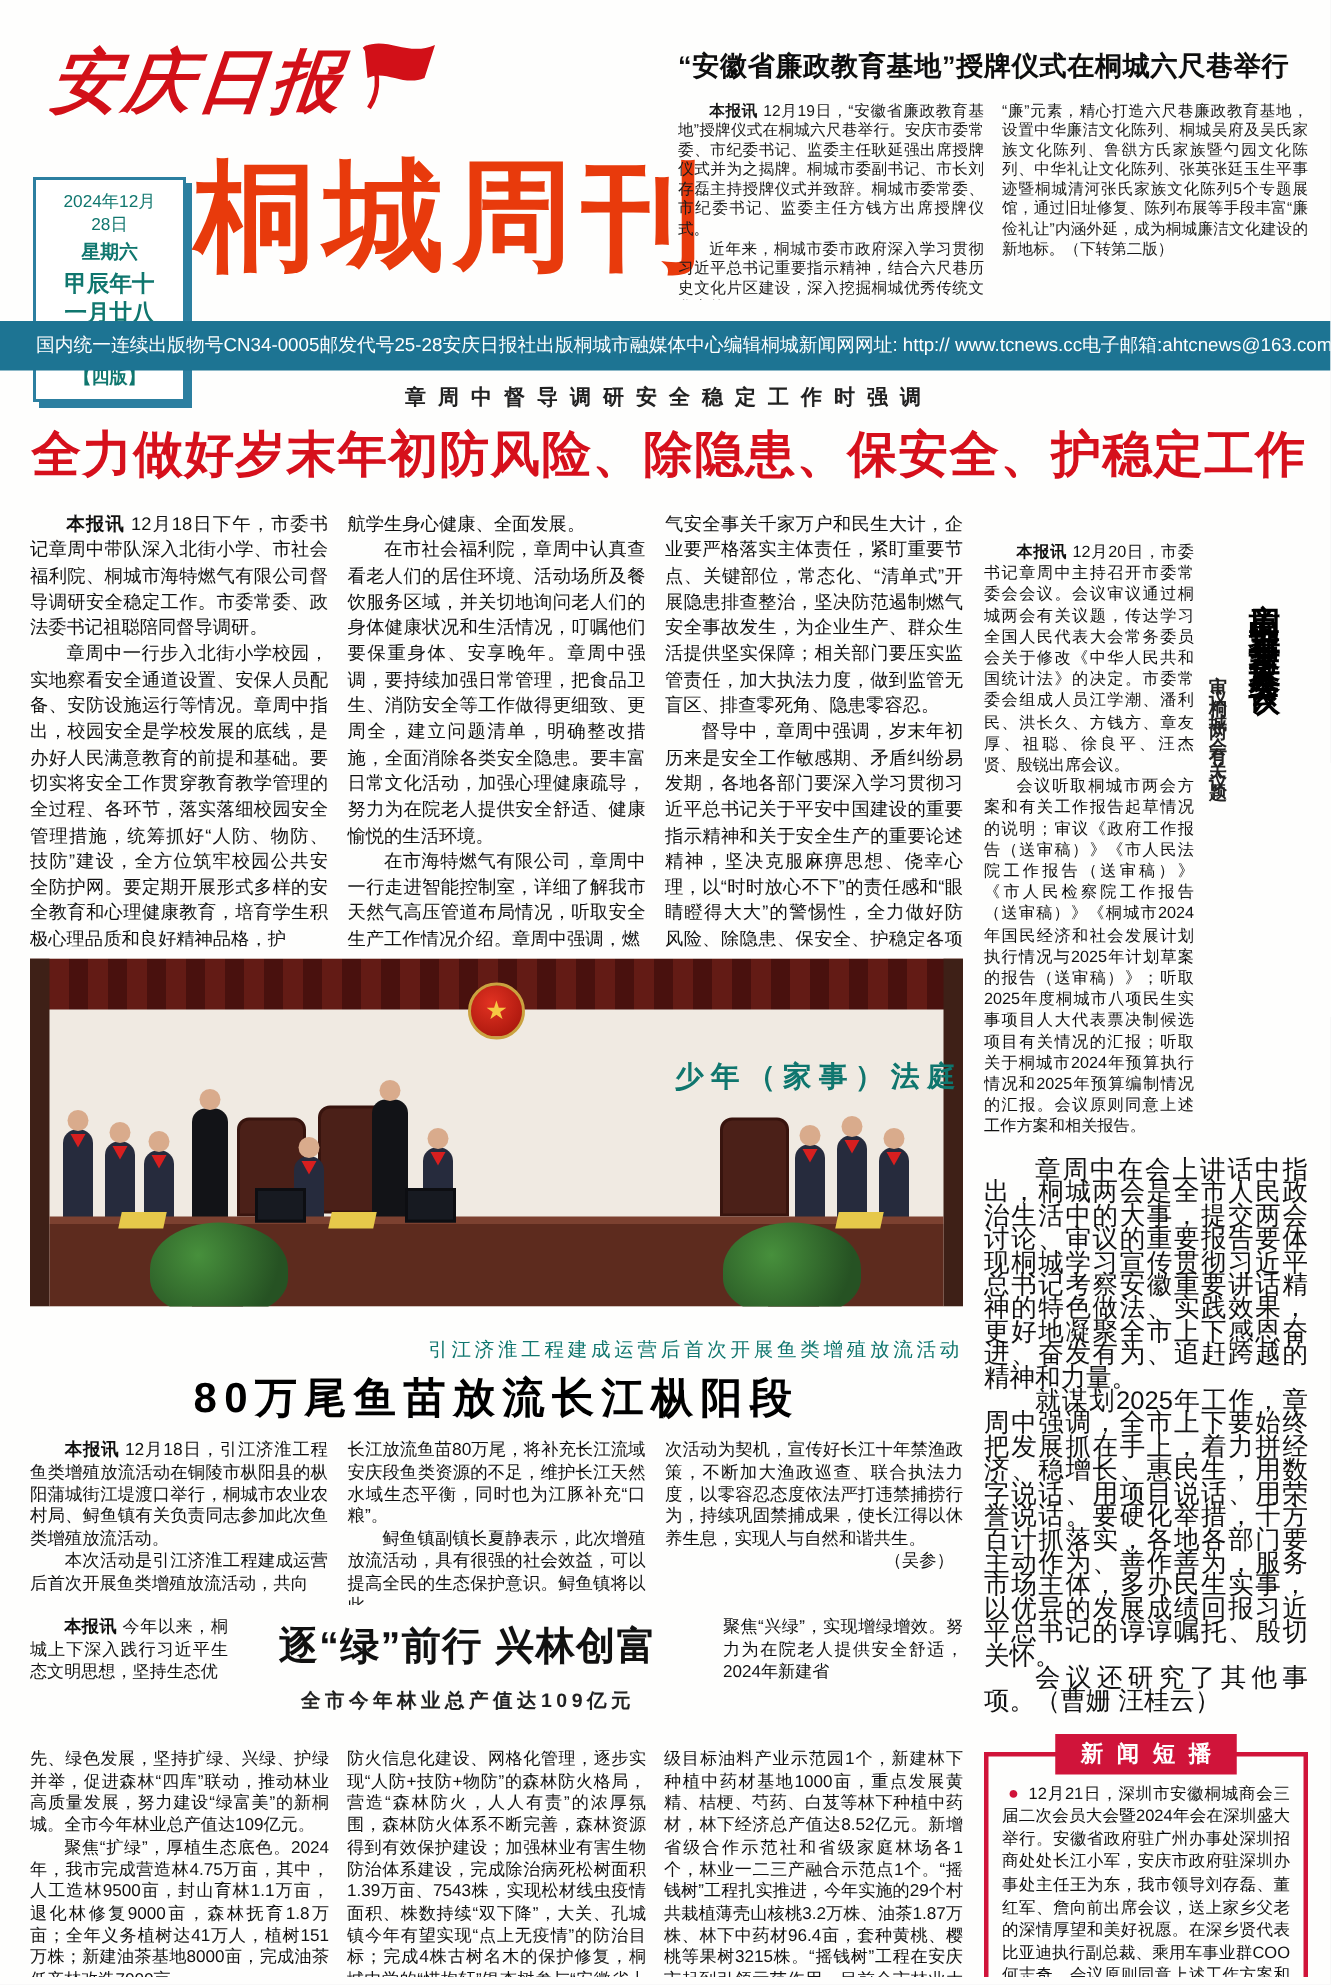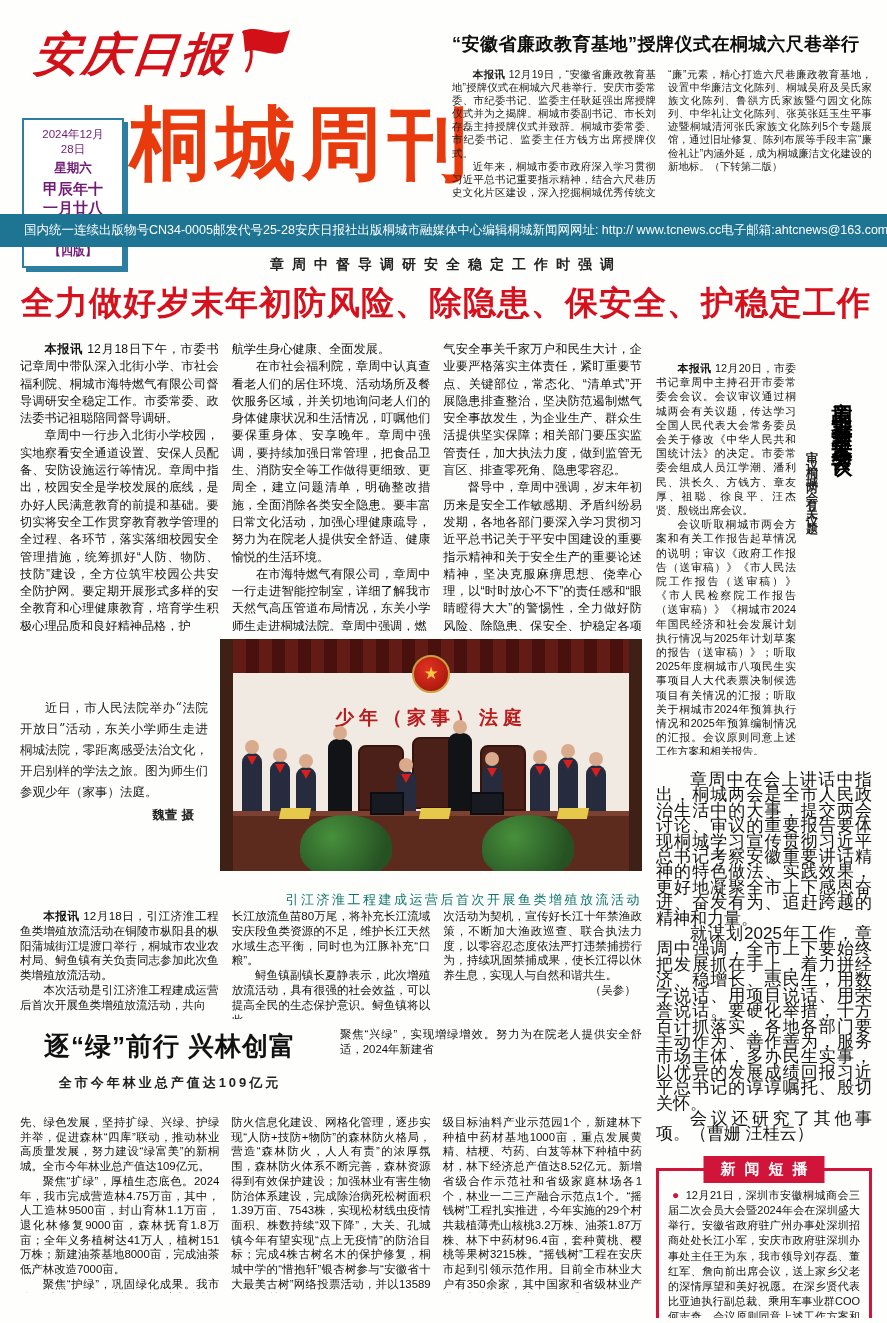--- a/index.html
+++ b/index.html
@@ -3,21 +3,21 @@
 <meta charset="utf-8">
 <style>
   * { margin:0; padding:0; box-sizing:border-box; }
   body { background:#e8e8e8; font-family:"Liberation Sans","DejaVu Sans",sans-serif; }
   .page { position:relative; width:887px; height:1323px; margin:0 auto; background:#fefefd; overflow:hidden; color:#111; }
 
   
   .paper-logo { position:absolute; left:34px; top:24px; display:flex; align-items:flex-start; }
   .logo-text { font-family:"DejaVu Serif",serif; font-style:italic; font-weight:bold; font-size:46px; color:#d21018; letter-spacing:3px; transform:skewX(-6deg); }
   .flag { margin-left:4px; margin-top:2px; }
-  .datebox { position:absolute; left:22px; top:118px; width:102px; padding:7px 18px 6px; text-align:center; color:#701a75; border:2px solid #2c7fa0; background:#fff; box-shadow:4px 4px 0 #2c7fa0; }
+  .datebox { position:absolute; left:22px; top:118px; width:102px; padding:7px 18px 6px; text-align:center; color:#0f766e; border:2px solid #2c7fa0; background:#fff; box-shadow:4px 4px 0 #2c7fa0; }
   .datebox .d1 { font-size:11.5px; }
   .datebox .d2 { font-size:12.5px; font-weight:bold; margin-top:3px; }
   .datebox .d3 { font-size:15px; margin-top:3px; font-weight:bold; }
   .datebox .d4 { font-size:14px; margin-top:4px; }
   .datebox .d5 { font-size:12px; font-weight:bold; margin-top:3px; }
   .weekly-title { position:absolute; left:130px; top:92px; font-size:80px; font-weight:900; color:#e83a0c; letter-spacing:6px; font-family:"DejaVu Sans",sans-serif; line-height:1.3; }
 
   
   .top-story { position:absolute; left:452px; top:32px; width:420px; }
   .top-headline { font-size:18px; font-weight:900; color:#0e0e0e; white-space:nowrap; letter-spacing:0.5px; }
@@ -47,21 +47,21 @@
 
   
   .photo-row { display:flex; gap:12px; height:232px; margin-top:8px; }
   .photo-caption { width:188px; padding-top:58px; font-family:"DejaVu Serif",serif; font-size:12.5px; line-height:21px; color:#222; }
   .photo-credit { display:block; text-align:right; padding-right:14px; margin-top:2px; font-weight:bold; }
   .photo { position:relative; flex:1; background:#f0eae2; overflow:hidden; }
   .curtain { position:absolute; top:0; left:0; right:0; height:34px; background:repeating-linear-gradient(90deg,#49110e 0 13px,#631b15 13px 26px); }
   .wood-edge { position:absolute; top:0; bottom:0; width:13px; background:#3e2017; }
   .wl { left:0; } .wr { right:0; }
   .emblem { position:absolute; left:50%; top:16px; transform:translateX(-50%); width:38px; height:38px; border-radius:50%; background:radial-gradient(circle at 40% 35%,#e23222,#9d1108); border:2px solid #caa23f; color:#f6c844; font-size:17px; line-height:34px; text-align:center; z-index:2; }
-  .court-sign { position:absolute; top:66px; width:100%; text-align:center; font-size:19px; font-weight:bold; letter-spacing:5px; color:#b91c1c; z-index:2; }
+  .court-sign { position:absolute; top:66px; width:100%; text-align:right; font-size:19px; font-weight:bold; letter-spacing:5px; color:#0f766e; z-index:2; }
   .chair { position:absolute; bottom:60px; width:46px; height:66px; background:#4b2018; border:2px solid #38140e; border-radius:8px 8px 0 0; }
   .bench { position:absolute; bottom:0; left:13px; right:13px; height:60px; background:linear-gradient(#7c4130 0 8%, #5d2b1e 8% 100%); z-index:3; }
   .monitor { position:absolute; bottom:56px; width:34px; height:23px; background:#171a21; border:2px solid #0d0e12; z-index:4; }
   .plate { position:absolute; bottom:52px; width:30px; height:11px; background:#e6c84a; transform:skewX(-12deg); z-index:5; }
   .person { position:absolute; z-index:2; border-radius:9px 9px 0 0; }
   .person::before { content:""; position:absolute; top:-13px; left:50%; transform:translateX(-50%); width:14px; height:14px; border-radius:50%; background:#d9ab8c; }
   .kid { width:20px; height:52px; bottom:58px; background:#262b3d; }
   .kid::after { content:""; position:absolute; top:3px; left:50%; transform:translateX(-50%); border-left:5px solid transparent; border-right:5px solid transparent; border-top:9px solid #d81f1f; }
   .adult { width:24px; height:74px; bottom:58px; background:#121317; }
   .plant { position:absolute; bottom:-6px; width:92px; height:62px; border-radius:50% 50% 40% 40%; background:radial-gradient(circle at 35% 35%,#47903c,#265223 75%); z-index:6; }
@@ -157,33 +157,29 @@
       <div class="left-stack">
 
         <div class="lead-cols jt">
           <div class="col">
             <p class="pi"><b class="dl">本报讯</b> <span>12月18日下午，市委书记章周中带队深入北街小学、市社会福利院、桐城市海特燃气有限公司督导调研安全稳定工作。市委常委、政法委书记祖聪陪同督导调研。</span></p>
             <p class="pi">章周中一行步入北街小学校园，实地察看安全通道设置、安保人员配备、安防设施运行等情况。章周中指出，校园安全是学校发展的底线，是办好人民满意教育的前提和基础。要切实将安全工作贯穿教育教学管理的全过程、各环节，落实落细校园安全管理措施，统筹抓好“人防、物防、技防”建设，全方位筑牢校园公共安全防护网。要定期开展形式多样的安全教育和心理健康教育，培育学生积极心理品质和良好精神品格，护</p>
           </div>
           <div class="col">
             <p>航学生身心健康、全面发展。</p>
             <p class="pi">在市社会福利院，章周中认真查看老人们的居住环境、活动场所及餐饮服务区域，并关切地询问老人们的身体健康状况和生活情况，叮嘱他们要保重身体、安享晚年。章周中强调，要持续加强日常管理，把食品卫生、消防安全等工作做得更细致、更周全，建立问题清单，明确整改措施，全面消除各类安全隐患。要丰富日常文化活动，加强心理健康疏导，努力为在院老人提供安全舒适、健康愉悦的生活环境。</p>
-            <p class="pi">在市海特燃气有限公司，章周中一行走进智能控制室，详细了解我市天然气高压管道布局情况，东关小学师生走进桐城法院。章周中强调，燃</p>
+            <p class="pi">在市海特燃气有限公司，章周中一行走进智能控制室，详细了解我市天然气高压管道布局情况，听取安全生产工作情况介绍。章周中强调，燃</p>
           </div>
           <div class="col">
             <p>气安全事关千家万户和民生大计，企业要严格落实主体责任，紧盯重要节点、关键部位，常态化、“清单式”开展隐患排查整治，坚决防范遏制燃气安全事故发生，为企业生产、群众生活提供坚实保障；相关部门要压实监管责任，加大执法力度，做到监管无盲区、排查零死角、隐患零容忍。</p>
             <p class="pi">督导中，章周中强调，岁末年初历来是安全工作敏感期、矛盾纠纷易发期，各地各部门要深入学习贯彻习近平总书记关于平安中国建设的重要指示精神和关于安全生产的重要论述精神，坚决克服麻痹思想、侥幸心理，以“时时放心不下”的责任感和“眼睛瞪得大大”的警惕性，全力做好防风险、除隐患、保安全、护稳定各项工作，确保人民群众生命财产安全和社会大局和谐稳定。（徐鑫鑫）</p>
           </div>
         </div>
 
         <div class="photo-row">
-          <div class="photo-caption jt">
-            <p class="pi">近日，市人民法院举办“法院开放日”活动，东关小学师生走进桐城法院，零距离感受法治文化，开启别样的学法之旅。图为师生们参观少年（家事）法庭。</p>
-            <span class="photo-credit">魏萱 摄</span>
-          </div>
           <div class="photo">
             <div class="curtain"></div>
             <div class="wood-edge wl"></div>
             <div class="wood-edge wr"></div>
             <div class="emblem">★</div>
             <div class="court-sign">少年（家事）法庭</div>
             <div class="chair" style="left:138px;"></div>
             <div class="chair" style="left:192px; bottom:62px; height:72px; width:50px;"></div>
             <div class="chair" style="right:116px;"></div>
             <div class="person adult" style="left:108px;"></div>
@@ -204,38 +200,42 @@
             <div class="plate" style="right:54px;"></div>
             <div class="pot" style="left:108px;"></div>
             <div class="plant" style="left:80px;"></div>
             <div class="pot" style="right:96px;"></div>
             <div class="plant" style="right:68px;"></div>
           </div>
         </div>
 
         <div class="fish">
           <div class="fish-kicker">引江济淮工程建成运营后首次开展鱼类增殖放流活动</div>
+          <div class="fish-headline">80万尾鱼苗放流长江枞阳段</div>
           <div class="fish-cols jt">
             <div class="col">
               <p class="pi"><b class="dl">本报讯</b> <span>12月18日，引江济淮工程鱼类增殖放流活动在铜陵市枞阳县的枞阳蒲城街江堤渡口举行，桐城市农业农村局、鲟鱼镇有关负责同志参加此次鱼类增殖放流活动。</span></p>
               <p class="pi">本次活动是引江济淮工程建成运营后首次开展鱼类增殖放流活动，共向</p>
             </div>
             <div class="col">
               <p>长江放流鱼苗80万尾，将补充长江流域安庆段鱼类资源的不足，维护长江天然水域生态平衡，同时也为江豚补充“口粮”。</p>
               <p class="pi">鲟鱼镇副镇长夏静表示，此次增殖放流活动，具有很强的社会效益，可以提高全民的生态保护意识。鲟鱼镇将以此</p>
             </div>
             <div class="col">
               <p>次活动为契机，宣传好长江十年禁渔政策，不断加大渔政巡查、联合执法力度，以零容忍态度依法严打违禁捕捞行为，持续巩固禁捕成果，使长江得以休养生息，实现人与自然和谐共生。</p>
               <p class="byline-r">（吴参）</p>
             </div>
           </div>
         </div>
 
         <div class="forest">
           <div class="forest-top">
+            <div class="forest-intro jt">
+              <p class="pi"><b class="dl">本报讯</b> <span>今年以来，桐城上下深入践行习近平生态文明思想，坚持生态优</span></p>
+            </div>
             <div class="forest-headblock">
               <div class="forest-headline">逐“绿”前行  兴林创富</div>
               <div class="forest-subhead">全市今年林业总产值达109亿元</div>
             </div>
             <div class="forest-col3top jt">
               <p>聚焦“兴绿”，实现增绿增效。努力为在院老人提供安全舒适，2024年新建省</p>
             </div>
           </div>
           <div class="forest-cols jt">
             <div class="col">

